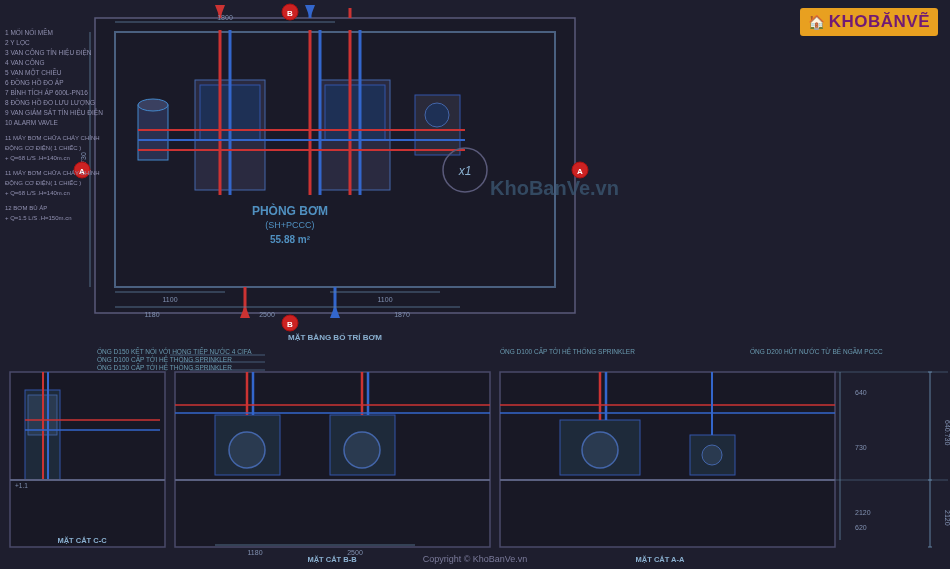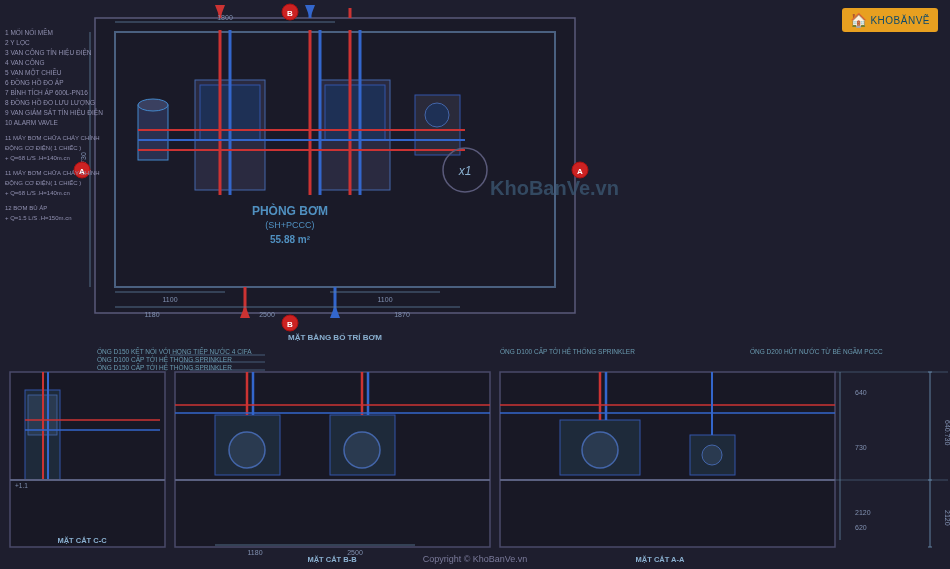--- a/index.html
+++ b/index.html
@@ -32,23 +32,23 @@
       top: 8px;
       right: 12px;
       background: #e8a020;
       padding: 4px 8px;
       border-radius: 3px;
       display: flex;
       align-items: center;
       gap: 3px;
     }
     .logo-text {
-      color: #0c4a6e;
-      font-weight: normal;
-      font-size: 10px;
+      color: #701a75;
+      font-weight: bold;
+      font-size: 17px;
       letter-spacing: 0.5px;
     }
     .logo-icon {
       color: #1a1a2e;
       font-size: 14px;
     }
 
     
     .drawing-svg {
       position: absolute;

